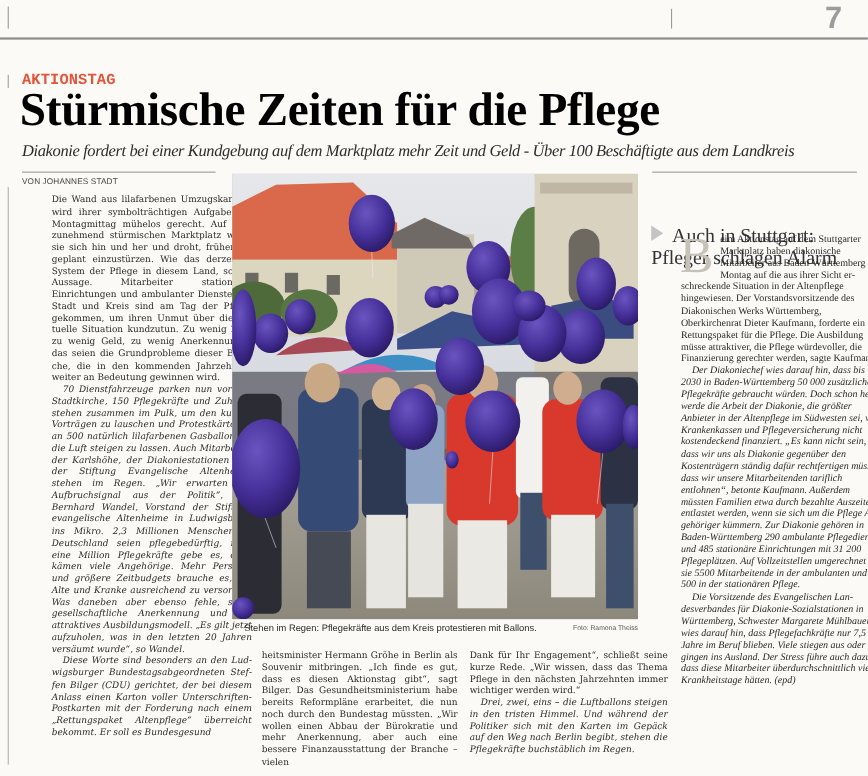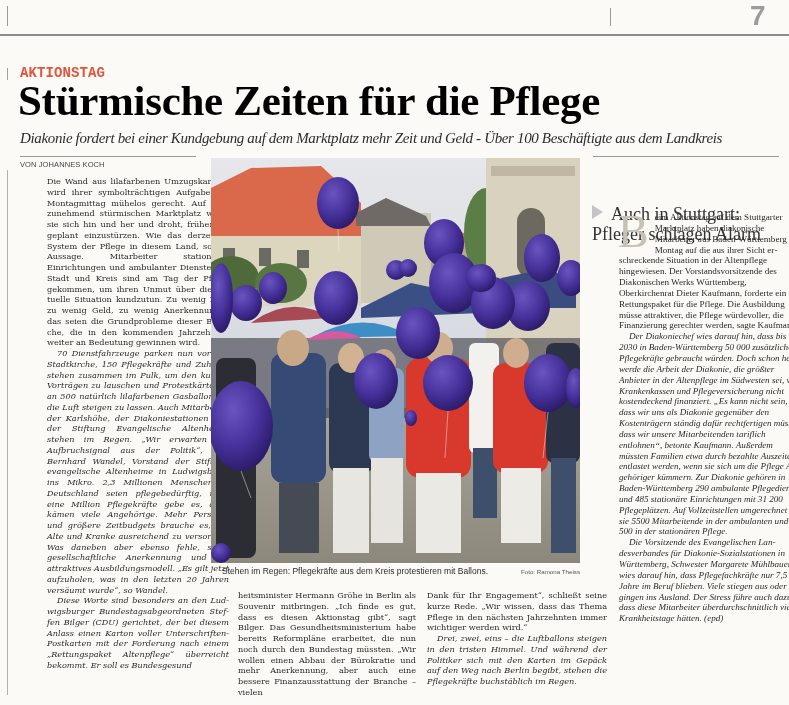--- a/index.html
+++ b/index.html
@@ -106,21 +106,21 @@
   <div class="page-number">7</div>
 </div>
 
 <div class="rubric-bar"></div>
 <div class="rubric">AKTIONSTAG</div>
 <h1 class="headline">Stürmische Zeiten für die Pflege</h1>
 <div class="subline">Diakonie fordert bei einer Kundgebung auf dem Marktplatz mehr Zeit und Geld - Über 100 Beschäftigte aus dem Landkreis</div>
 
 <div class="rule" style="left:20px; top:156px; width:176px;"></div>
 <div class="rule" style="left:593px; top:156px; width:186px;"></div>
-<div class="byline">VON JOHANNES KOCH</div>
+<div class="byline">VON JOHANNES STADT</div>
 
 <div class="col1-border"></div>
 
 <div class="col col1">
   <p>Die Wand aus lilafarbenen Umzugskar­tons wird ihrer symbolträchtigen Aufgabe am Montagmittag mühelos gerecht. Auf dem zunehmend stürmischen Marktplatz wiegt sie sich hin und her und droht, frü­her als geplant einzustürzen. Wie das der­zeitige System der Pflege in diesem Land, so die Aussage. Mitarbeiter stationärer Einrichtungen und ambulanter Dienste aus Stadt und Kreis sind am Tag der Pflege gekommen, um ihren Unmut über die ak­tuelle Situation kundzutun. Zu wenig Zeit, zu wenig Geld, zu wenig Anerkennung – das seien die Grundprobleme dieser Bran­che, die in den kommenden Jahrzehnten weiter an Bedeutung gewinnen wird.</p>
   <p>70 Dienstfahrzeuge parken nun vor der Stadtkirche, 150 Pflegekräfte und Zuhörer stehen zusammen im Pulk, um den kur­zen Vorträgen zu lauschen und Protest­kärtchen an 500 natürlich lilafarbenen Gasballons in die Luft steigen zu lassen. Auch Mitarbeiter der Karlshöhe, der Dia­koniestationen und der Stiftung Evangeli­sche Altenheime stehen im Regen. „Wir erwarten ein Aufbruchsignal aus der Poli­tik“, ruft Bernhard Wandel, Vorstand der Stiftung evangelische Altenheime in Lud­wigsburg, ins Mikro. 2,3 Millionen Men­schen in Deutschland seien pflegebedürf­tig, rund eine Million Pflegekräfte gebe es, dazu kämen viele Angehörige. Mehr Per­sonal und größere Zeitbudgets brauche es, um Alte und Kranke ausreichend zu ver­sorgen. Was daneben aber ebenso fehle, seien gesellschaftliche Anerkennung und ein attraktives Ausbildungsmodell. „Es gilt jetzt aufzuholen, was in den letzten 20 Jahren versäumt wurde“, so Wandel.</p>
   <p>Diese Worte sind besonders an den Lud­wigsburger Bundestagsabgeordneten Stef­fen Bilger (CDU) gerichtet, der bei diesem Anlass einen Karton voller Unterschrif­ten-Postkarten mit der Forderung nach ei­nem „Rettungspaket Altenpflege“ über­reicht bekommt. Er soll es Bundesgesund­</p>
 </div>
 
 <div class="photo">

